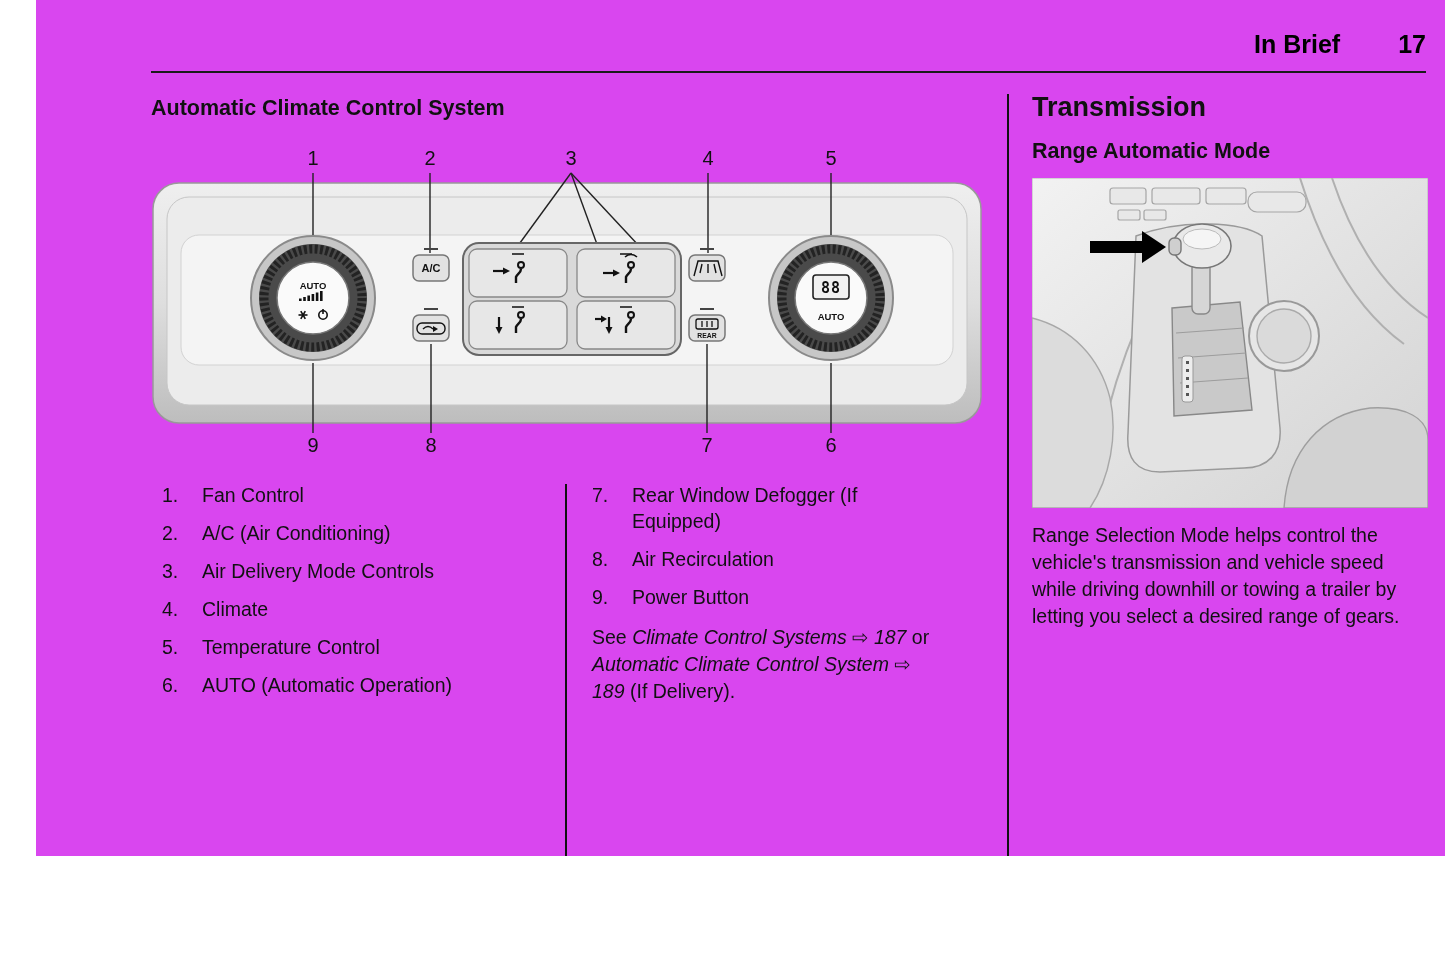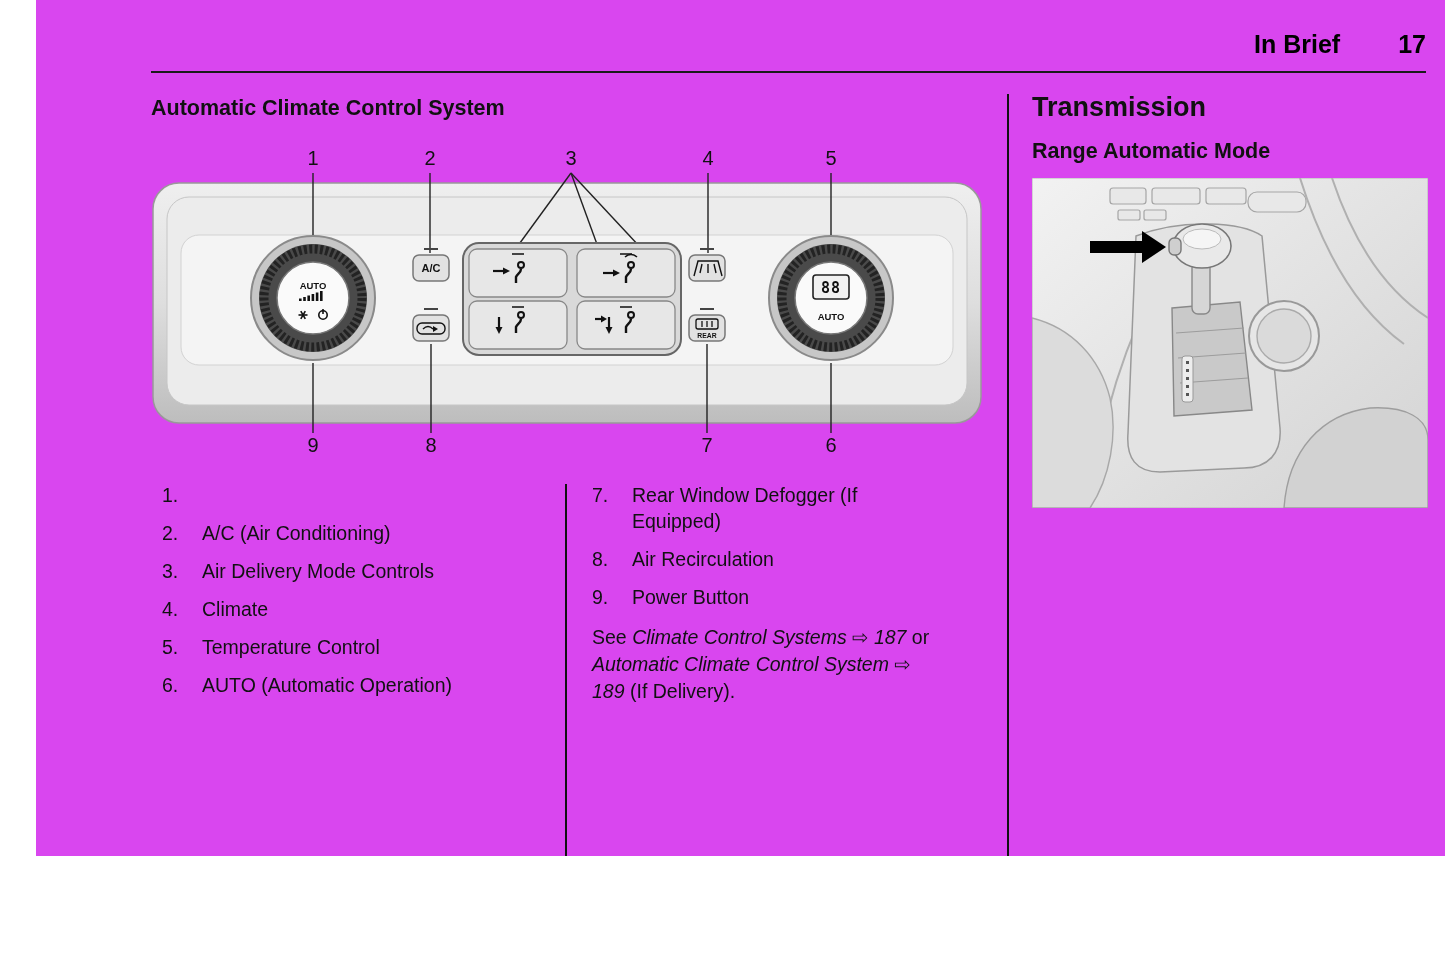--- a/index.html
+++ b/index.html
@@ -213,20 +213,21 @@
 
     <text class="svg-num" x="162" y="309" text-anchor="middle">9</text>
     <text class="svg-num" x="280" y="309" text-anchor="middle">8</text>
     <text class="svg-num" x="556" y="309" text-anchor="middle">7</text>
     <text class="svg-num" x="680" y="309" text-anchor="middle">6</text>
   </svg>
 
   <div class="list-col1">
     <div class="li">
         <span class="num">1.</span>
+        <span class="txt">Fan Control</span>
       </div>
     <div class="li">
         <span class="num">2.</span>
         <span class="txt">A/C (Air Conditioning)</span>
       </div>
     <div class="li">
         <span class="num">3.</span>
         <span class="txt">Air Delivery Mode Controls</span>
       </div>
     <div class="li">
@@ -326,15 +327,16 @@
       <rect x="160" y="84" width="18" height="52" rx="6" fill="#d6d6d6" stroke="#888" stroke-width="1.4"></rect>
       <g>
         <ellipse cx="170" cy="68" rx="29" ry="22" fill="#e9e9e9" stroke="#777" stroke-width="1.6"></ellipse>
         <ellipse cx="170" cy="61" rx="19" ry="10" fill="#f5f5f5" stroke="#bbb" stroke-width="1"></ellipse>
         <rect x="137" y="60" width="12" height="17" rx="5" fill="#cfcfcf" stroke="#777" stroke-width="1.4"></rect>
       </g>
 
       <polygon points="58,63 110,63 110,53 134,69 110,85 110,75 58,75" fill="#000"></polygon>
     </svg>
 
+    <p class="right-body">Range Selection Mode helps control the vehicle's transmission and vehicle speed while driving downhill or towing a trailer by letting you select a desired range of gears.</p>
   </div>
 
 </div>
 
 </body></html>

